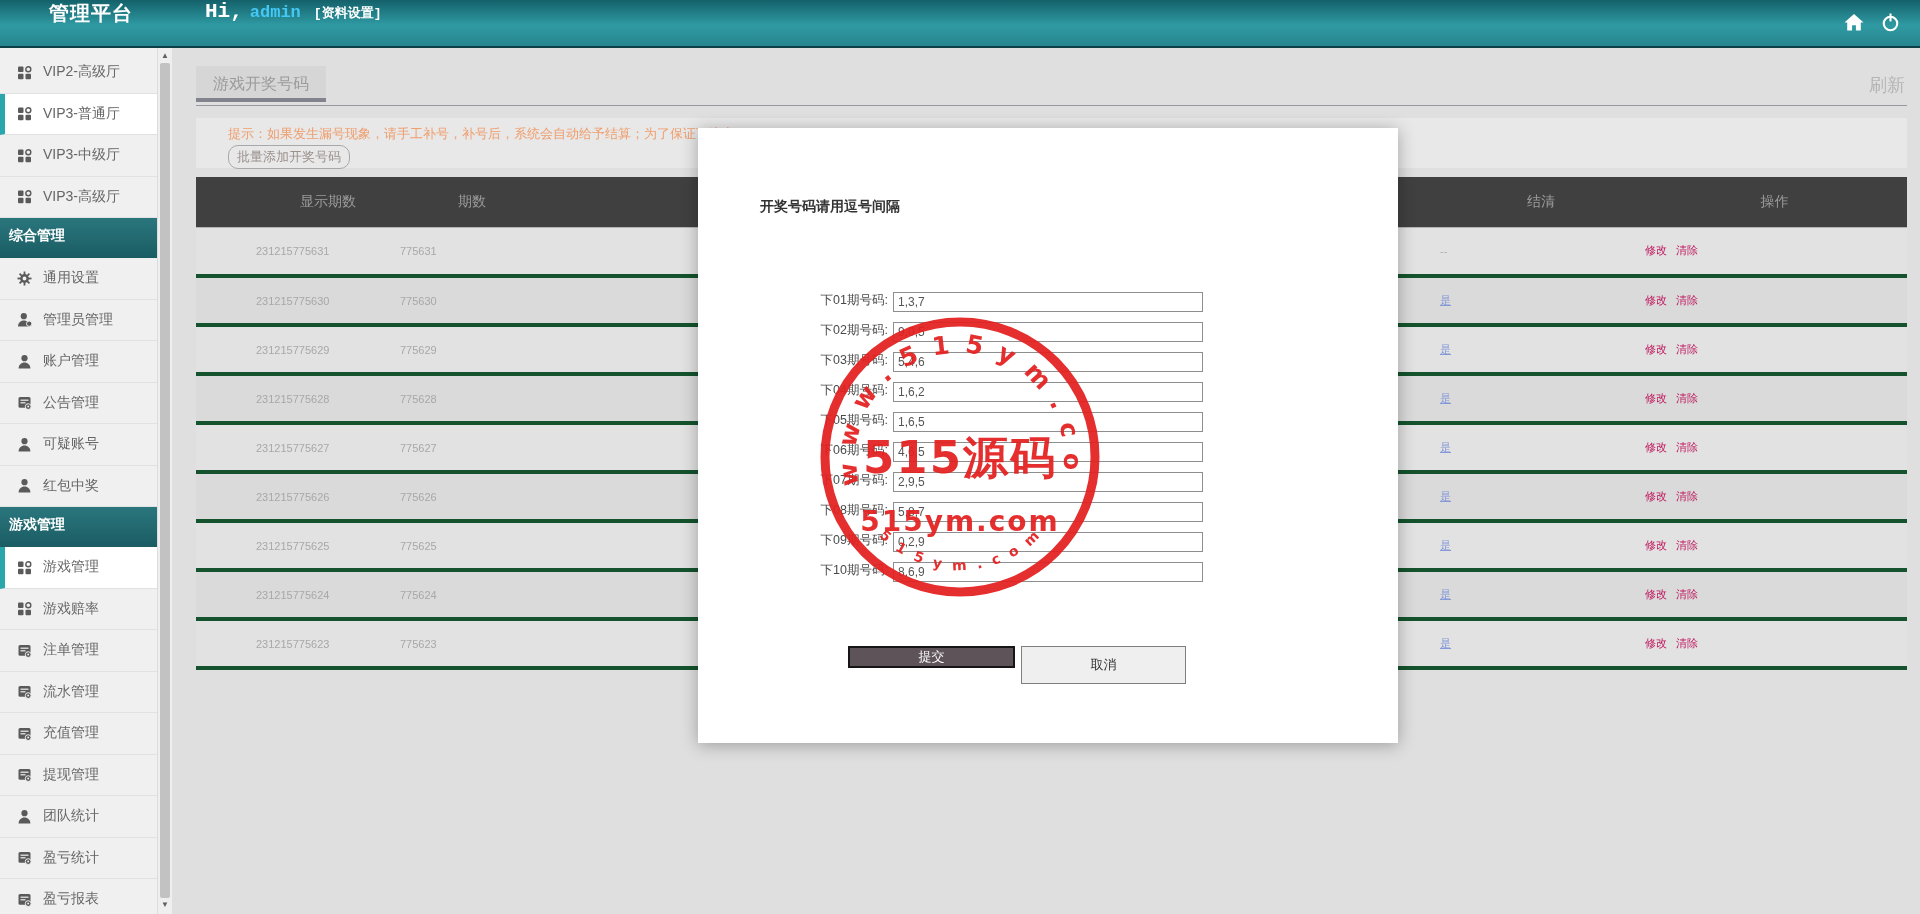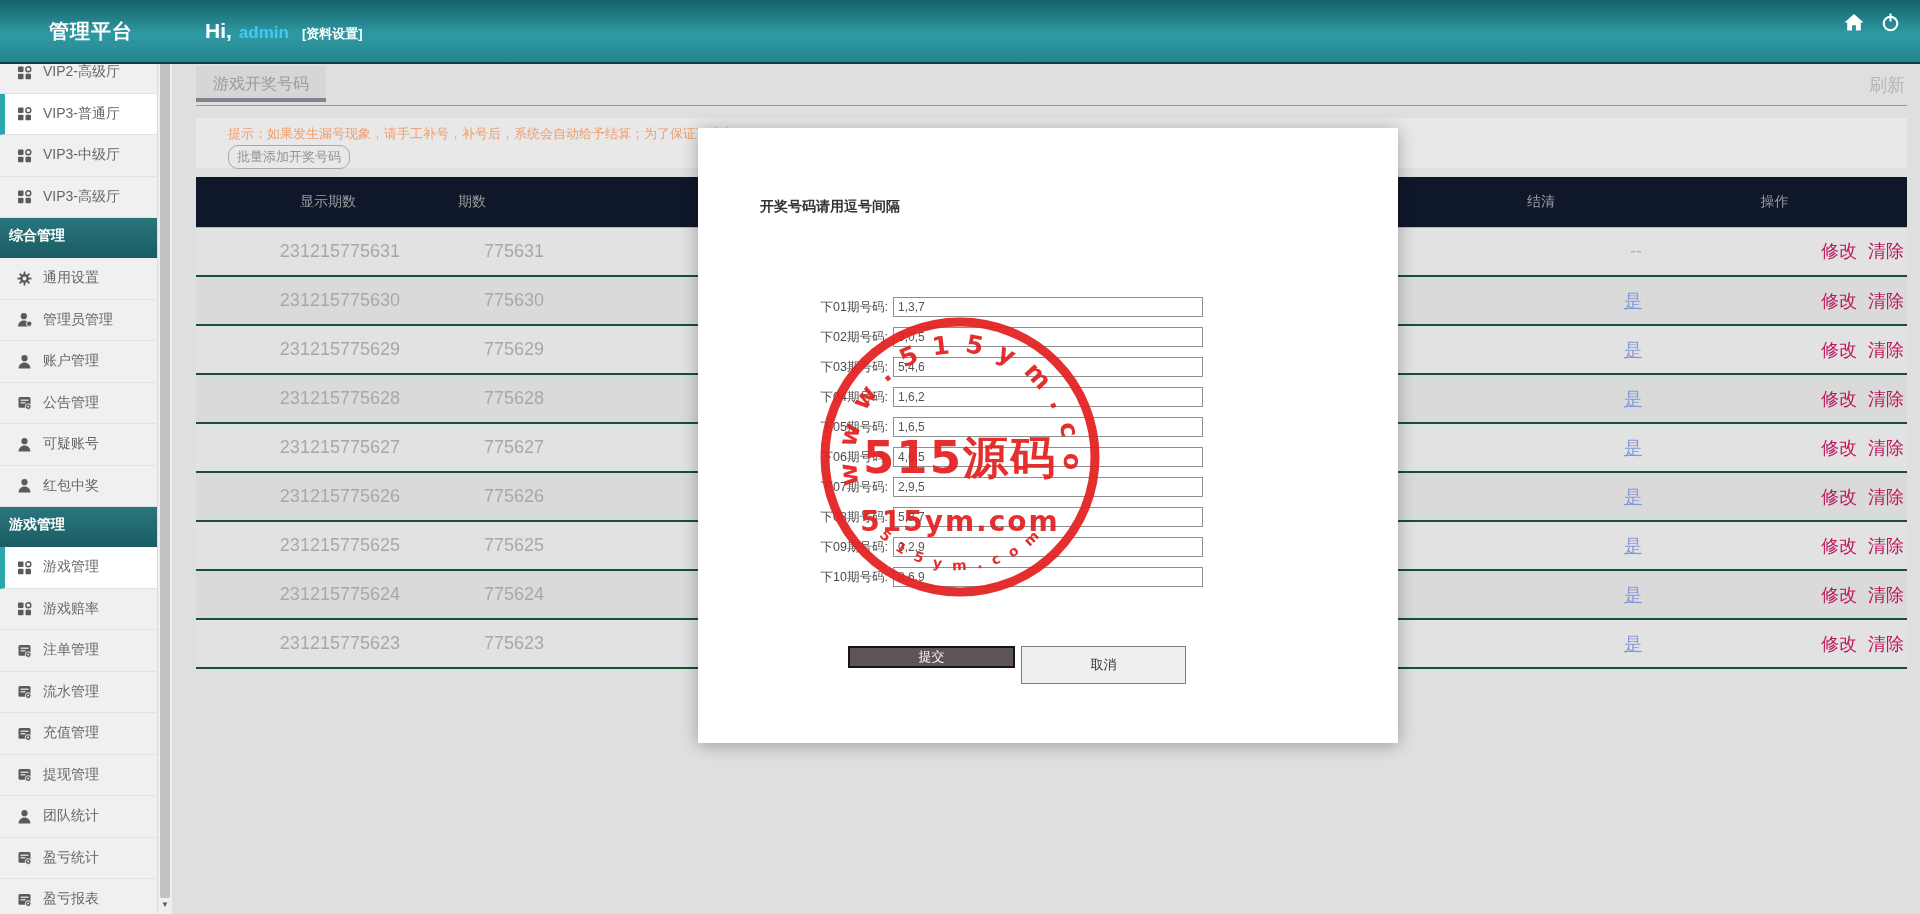--- a/index.html
+++ b/index.html
@@ -1,22 +1,22 @@
 <!DOCTYPE html>
 <html><head>
 <meta charset="utf-8">
 <style>
   * { margin:0; padding:0; box-sizing:border-box; }
   html,body { width:1920px; height:914px; overflow:hidden;
     font-family:"Liberation Sans","DejaVu Sans",sans-serif; background:#dfdfdf; position:relative; }
 
   
-  .app-header { position:absolute; top:0; left:0; right:0; height:64px;
+  .app-header { position:absolute; top:0; left:0; right:0; height:48px;
     background:linear-gradient(#14616a 0%,#2f9aa3 55%,#27858e 100%);
-    border-bottom:2px solid #0c3f45; display:flex; align-items:center; z-index:10; }
+    border-bottom:2px solid #0c3f45; display:flex; align-items:flex-start; z-index:10;font-family:Liberation Mono, monospace; }
   .brand { margin-left:49px; color:#fff; font-size:20px; font-weight:bold; letter-spacing:1px; }
   .greeting { margin-left:72px; display:flex; align-items:baseline; gap:7px; }
   .hi { color:#fff; font-size:21px; font-weight:bold; }
   .uname { color:#45c8f5; font-size:17px; font-weight:bold; }
   .profile { color:#fff; font-size:13px; font-weight:bold; margin-left:6px; cursor:pointer; }
   .hdr-icons { position:absolute; right:20px; top:0; height:45px; display:flex; align-items:center; gap:17px; }
   .hdr-icons svg { display:block; cursor:pointer; }
 
   
   .sidebar { position:absolute; top:47px; bottom:0; left:0; width:157px;
@@ -44,36 +44,36 @@
     background:#d6d6d6; color:#9b9b9b; font-size:16px; border-bottom:4px solid #83838d; cursor:pointer; }
   .refresh { position:absolute; right:2px; bottom:8px; font-size:18px; color:#b5b5b5;
     text-decoration:none; cursor:pointer; }
 
   .hint-panel { margin:12px 13px 0 24px; height:50px; background:#e8e8e8; padding:7px 0 0 32px; }
   .hint { font-size:13px; color:#ef9e6d; white-space:nowrap; overflow:hidden; }
   .batch-btn { margin-top:2px; font-size:13px; color:#9a918c; background:transparent;
     border:1px solid #a8a8a8; border-radius:10px; padding:2px 8px; cursor:pointer; }
 
   .data-table { margin:9px 13px 0 24px; border-collapse:collapse; table-layout:fixed; width:1711px; }
-  .data-table thead th { height:50px; background:#0f172a; color:#9c9c9c; font-weight:normal;
+  .data-table thead th { height:50px; background:#404040; color:#9c9c9c; font-weight:normal;
     font-size:14px; border-bottom:1px solid #b5b5b5; }
-  .data-table tbody td { height:49px; text-align:right; font-size:18px; color:#a8a8a8;
-    border-bottom:2px solid #14532d; }
+  .data-table tbody td { height:49px; text-align:left; font-size:11px; color:#a8a8a8;
+    border-bottom:4px solid #14532d; }
   .data-table tbody tr:nth-child(odd) { background:#e2e2e2; }
   .data-table tbody tr:nth-child(even) { background:#dadada; }
   .settle-link { color:#8598d8; text-decoration:underline; cursor:pointer; }
   .settle-none { color:#b0b0b0; }
   .op-link { color:#be185d; cursor:pointer; margin:12px 3px; }
 
   
   .modal { position:absolute; left:698px; top:128px; width:700px; height:615px; background:#fff;
     box-shadow:0 2px 16px rgba(0,0,0,.30); z-index:40; }
   .modal-title { position:absolute; left:62px; top:70px; font-size:14px; font-weight:bold; color:#333; }
   .fields { position:absolute; top:164px; left:0; width:100%; }
-  .frow { height:30px; display:flex; align-items:center; }
+  .frow { height:30px; display:flex; }
   .flabel { width:195px; text-align:right; font-size:12.5px; color:#4a4a4a; padding-right:5px; }
   .finput { width:310px; height:20px; border:1px solid #8e8e8e; font-size:12px; color:#555;
     padding:1px 4px; background:#fff; font-family:"Liberation Sans","DejaVu Sans",sans-serif; }
   .modal-btns { position:absolute; top:518px; left:150px; display:flex; gap:6px; }
   .btn-submit { width:167px; height:22px; background:#5d5358; color:#fff; border:2px solid #161616;
     font-size:13px; cursor:pointer; }
   .btn-cancel { width:165px; height:38px; background:#efefef; color:#333; border:1px solid #7e7e7e;
     font-size:13px; cursor:pointer; }
 
   

